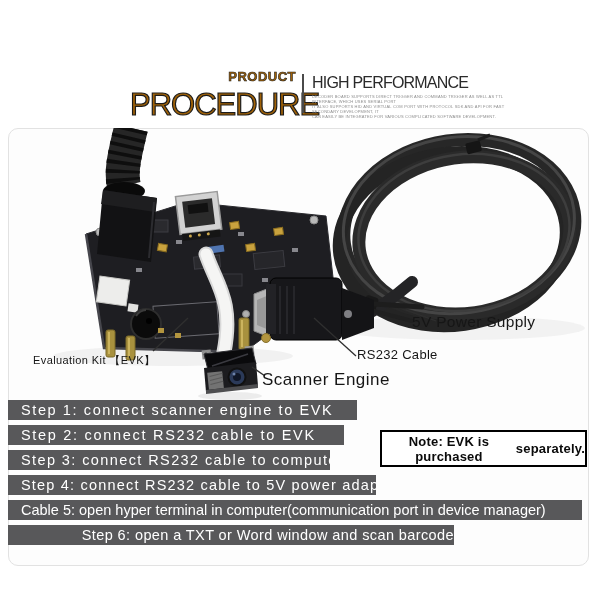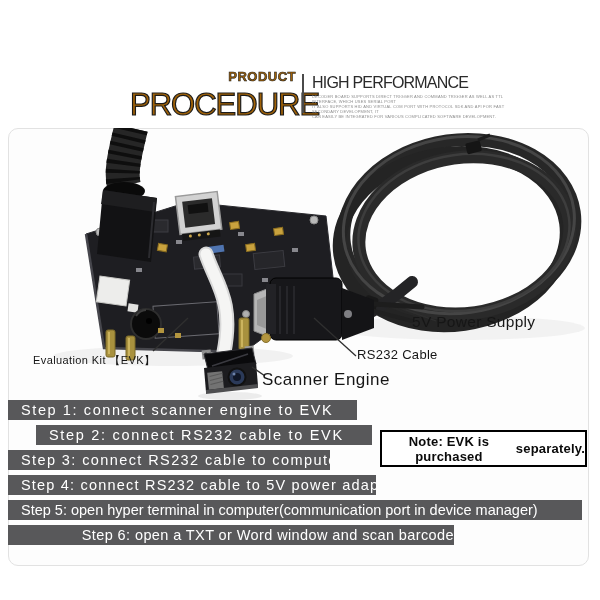--- a/index.html
+++ b/index.html
@@ -43,21 +43,21 @@
   .lbl-rs232{left:357px;top:347px;font-size:13px;letter-spacing:.3px;}
   .lbl-power{left:412px;top:313px;font-size:15.5px;letter-spacing:.3px;}
 
   
   .step{
     left:8px;height:20px;background:#58585a;color:#ffffff;
     font-size:14.5px;line-height:20px;padding-left:13px;
     white-space:nowrap;overflow:hidden;box-sizing:border-box;
   }
   .s1{top:400px;width:349px;letter-spacing:1.6px;}
-  .s2{top:425px;width:336px;letter-spacing:1.7px;margin-left:28px;}
+  .s2{top:425px;width:336px;letter-spacing:1.7px;}
   .s3{top:450px;width:322px;letter-spacing:1.4px;}
   .s4{top:475px;width:368px;letter-spacing:1.2px;}
   .s5{top:500px;width:574px;letter-spacing:0px;}
   .s6{top:525px;width:446px;letter-spacing:.4px;text-align:right;}
 
   
   .note{
     left:380px;top:430px;width:203px;height:33px;background:#ffffff;
     border:2px solid #000;box-sizing:content-box;
     display:flex;flex-direction:row;align-items:center;justify-content:center;
@@ -221,19 +221,19 @@
 
 <div class="abs lbl lbl-evk">Evaluation Kit 【EVK】</div>
 <div class="abs lbl lbl-scanner">Scanner Engine</div>
 <div class="abs lbl lbl-rs232">RS232 Cable</div>
 <div class="abs lbl lbl-power">5V Power Supply</div>
 
 <div class="abs step s1">Step 1: connect scanner engine to EVK</div>
 <div class="abs step s2">Step 2: connect RS232 cable to EVK</div>
 <div class="abs step s3">Step 3: connect RS232 cable to computer</div>
 <div class="abs step s4">Step 4: connect RS232 cable to 5V power adapter</div>
-<div class="abs step s5">Step 5: open hyper terminal in computer(communication port in device manager)</div>
+<div class="abs step s5">Cable 5: open hyper terminal in computer(communication port in device manager)</div>
 <div class="abs step s6">Step 6: open a TXT or Word window and scan barcode</div>
 
 <div class="abs note">
   <span>Note: EVK is purchased</span>
   <span>separately.</span>
 </div>
 
 </body></html>

